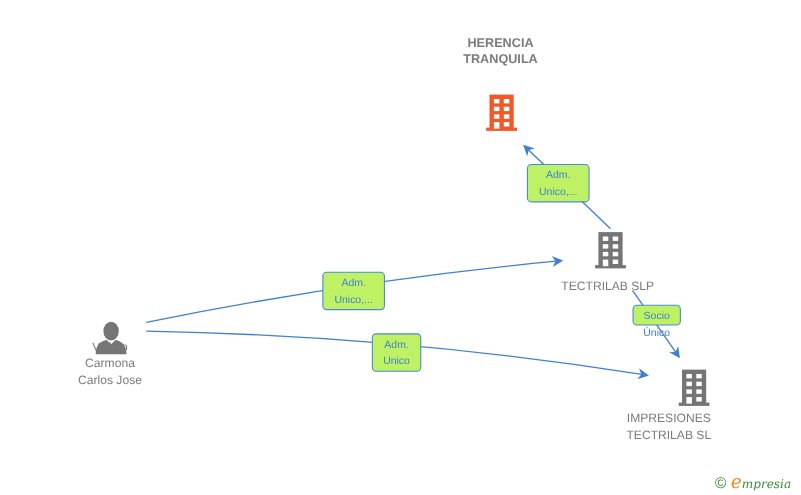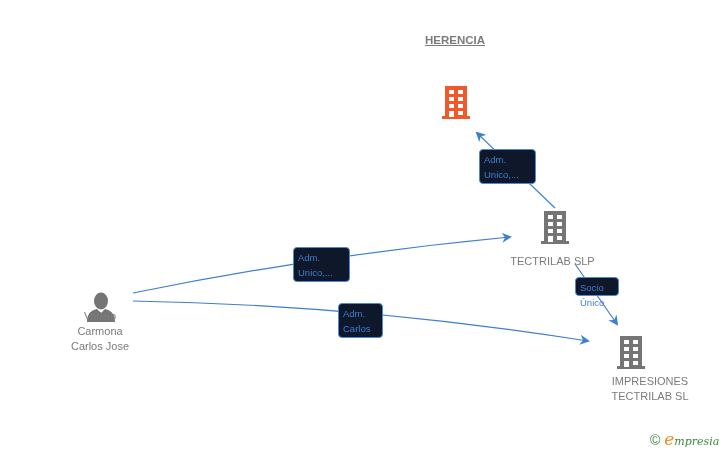--- a/index.html
+++ b/index.html
@@ -1,22 +1,22 @@
 <!DOCTYPE html>
 <html><head>
 <meta charset="utf-8">
 <style>
   html, body { margin:0; padding:0; background:#ffffff; }
   body { width:728px; height:450px; position:relative; overflow:hidden;
          font-family:"Liberation Sans", sans-serif; }
   #graph { position:absolute; left:0; top:0; width:728px; height:450px; }
   .node-label { position:absolute; text-align:center; color:#7b7b7b; font-size:11px; line-height:14px; }
-  .node-label.bold { font-weight:bold; font-size:11.5px; line-height:14px;text-decoration:underline; }
-  .edge-label { position:absolute; background:#0f172a; border:1px solid #4a8ad8; border-radius:4px;
-                color:#3f7fd0; font-size:9.5px; line-height:15px; text-align:left;
+  .node-label.bold { font-weight:bold; font-size:11.5px; line-height:14px; }
+  .edge-label { position:absolute; background:#bef264; border:1px solid #4a8ad8; border-radius:4px;
+                color:#3f7fd0; font-size:9.5px; line-height:15px; text-align:center;
                 box-sizing:border-box; padding:2px 4px; }
   .icon { position:absolute; }
   .brand { position:absolute; left:650px; top:429px; font-size:14px; color:#3b8a3b; }
   .brand .e { color:#f08a1c; font-family:"DejaVu Serif", serif; font-style:italic; font-size:17px; }
   .brand .rest { color:#3b8a3b; font-family:"DejaVu Serif", serif; font-style:italic; font-size:11px; }
 </style>
 </head>
 <body>
 
 <svg id="graph" viewBox="0 0 728 450">
@@ -27,20 +27,21 @@
   </defs>
 
   <path d="M555,208 L477,133" stroke="#3f7fd0" stroke-width="1.2" fill="none" marker-end="url(#arrow)"></path>
   <path d="M133,293 Q320,255 510,237" stroke="#3f7fd0" stroke-width="1.2" fill="none" marker-end="url(#arrow)"></path>
   <path d="M133,301 Q360,305 588,341" stroke="#3f7fd0" stroke-width="1.2" fill="none" marker-end="url(#arrow)"></path>
   <path d="M575,264 L617,324" stroke="#3f7fd0" stroke-width="1.2" fill="none" marker-end="url(#arrow)"></path>
 </svg>
 
 <div class="node-label bold" style="left:400px; top:33px; width:110px;">
   <div>HERENCIA</div>
+  <div>TRANQUILA</div>
 </div>
 <svg class="icon" style="left:440px; top:84px;" width="32" height="36" viewBox="0 0 32 36">
   <rect x="5" y="2" width="22" height="32" fill="#f2592a"></rect>
   <rect x="2" y="32" width="28" height="3" fill="#f2592a"></rect>
   <g fill="#fff">
     <rect x="9" y="6" width="5" height="4"></rect>
       <rect x="18" y="6" width="5" height="4"></rect>
     <rect x="9" y="13" width="5" height="4"></rect>
       <rect x="18" y="13" width="5" height="4"></rect>
     <rect x="9" y="20" width="5" height="4"></rect>
@@ -73,21 +74,21 @@
     <rect x="9" y="6" width="5" height="4"></rect>
       <rect x="18" y="6" width="5" height="4"></rect>
     <rect x="9" y="13" width="5" height="4"></rect>
       <rect x="18" y="13" width="5" height="4"></rect>
     <rect x="9" y="20" width="5" height="4"></rect>
       <rect x="18" y="20" width="5" height="4"></rect>
     <rect x="9" y="27" width="5" height="6"></rect>
       <rect x="18" y="27" width="5" height="4"></rect>
   </g>
 </svg>
-<div class="node-label" style="left:590px; top:374px; width:120px; line-height:15px;">
+<div class="node-label" style="left:548px; top:374px; width:120px; line-height:15px;">
   <div>IMPRESIONES</div>
   <div>TECTRILAB SL</div>
 </div>
 
 <svg class="icon" style="left:86px; top:291px;" width="30" height="32" viewBox="0 0 30 32">
   <ellipse cx="15" cy="10" rx="7" ry="8.5" fill="#757575"></ellipse>
   <path d="M1,31 C1,22 6,19 11,18 L15,22 L19,18 C24,19 29,22 29,31 Z" fill="#757575"></path>
 </svg>
 <div class="node-label" style="left:50px; top:309px; width:100px; line-height:15px;">
   <div>Vallejo</div>
@@ -98,21 +99,21 @@
 <div class="edge-label" style="left:479px; top:149px; width:57px; height:35px;">
   <div>Adm.</div>
   <div>Unico,...</div>
 </div>
 <div class="edge-label" style="left:293px; top:247px; width:57px; height:35px;">
   <div>Adm.</div>
   <div>Unico,...</div>
 </div>
 <div class="edge-label" style="left:338px; top:303px; width:45px; height:35px;">
   <div>Adm.</div>
-  <div>Carlos</div>
+  <div>Unico</div>
 </div>
 <div class="edge-label" style="left:575px; top:277px; width:44px; height:19px;">
   <div>Socio</div>
   <div>Único</div>
 </div>
 
 <div class="brand">
   <span>©</span>
   <span class="e">e</span><span class="rest">mpresia</span>
 </div>

